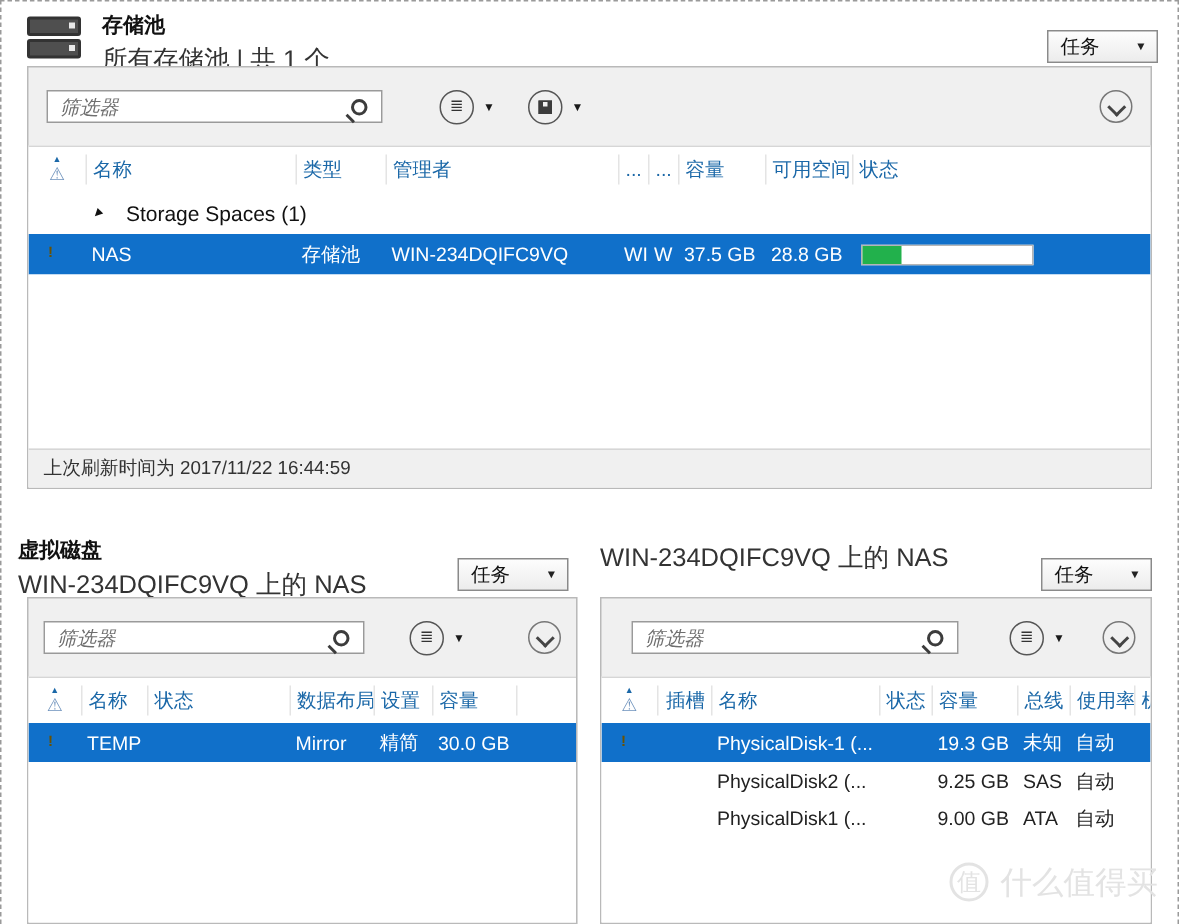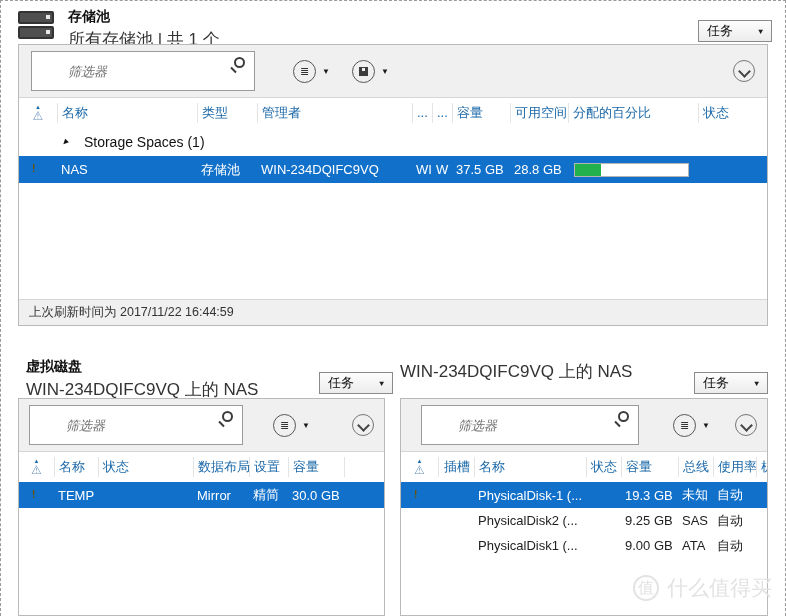--- a/index.html
+++ b/index.html
@@ -27,21 +27,21 @@
     background:linear-gradient(#fdfdfd,#ececec); display:flex; align-items:center;
     padding:0 8px; cursor:default; font-size:13px; color:#111;font-family:Liberation Mono, monospace;
   }
   .tasks-btn .caret { margin-left:auto; font-size:8px; color:#222; }
 
   
   .panel { position:absolute; background:#f0f0f0; border:1px solid #b9b9b9; }
   .panel-main { left:18px; top:44px; width:750px; height:282px; display:flex; flex-direction:column; }
 
   .toolbar { height:52px; display:flex; align-items:center; padding:0 12px; flex:none; }
-  .searchbox { position:relative; height:40px; background:#fff; border:1px solid #9a9a9a; display:flex; align-items:center;padding-left:28px; }
+  .searchbox { position:relative; height:22px; background:#fff; border:1px solid #9a9a9a; display:flex; align-items:center; }
   .searchbox input {
     border:none; outline:none; background:transparent; width:100%; height:100%;
     font-family:inherit; font-size:13px; font-style:italic; color:#555; padding:0 26px 0 8px;
   }
   .searchbox input::placeholder { color:#6e6e6e; font-style:italic; }
   .lens { position:absolute; right:9px; top:5px; width:11px; height:11px; border:2px solid #3c3c3c; border-radius:50%; }
   .lens::after { content:""; position:absolute; width:7px; height:2px; background:#3c3c3c; transform:rotate(45deg); left:-6px; top:10px; }
 
   .circle-btn { width:23px; height:23px; border:1px solid #555; border-radius:50%; display:flex; align-items:center; justify-content:center; background:transparent; }
   .icon-list { font-size:11px; color:#333; line-height:1; letter-spacing:0; }
@@ -78,21 +78,21 @@
 
   .pbar { width:115px; height:14px; background:#fff; border:1px solid #b5b5b5; margin-left:2px; }
   .pfill { height:100%; background:#22b14c; }
 
   .spacer-rows { flex:1; background:#fff; }
   .statusbar { height:26px; background:#f0f0f0; border-top:1px solid #d6d6d6; display:flex; align-items:center; padding:0 10px; color:#333; flex:none; font-size:12.5px; }
 
   
   .sub-header { position:absolute; top:358px; height:38px; display:flex; align-items:flex-start; }
   .sub-header .title-block { margin-left:0; }
-  .sh-left { left:26px; width:367px; }
+  .sh-left { left:12px; width:367px; }
   .sh-right { left:400px; width:368px; }
   .panel-vd { left:18px; top:398px; width:367px; height:218px; display:flex; flex-direction:column; }
   .panel-pd { left:400px; top:398px; width:368px; height:218px; display:flex; flex-direction:column; }
   .toolbar-sm { height:52px; display:flex; align-items:center; padding:0 10px; flex:none; }
 
   
   .vc0{width:35px;} .vc1{width:44px;} .vc2{width:95px;} .vc3{width:56px;}
   .vc4{width:39px;} .vc5{width:56px;} .vc6{flex:1 1 auto; width:auto;padding-left:40px;}
 
   
@@ -151,21 +151,20 @@
         <span class="sort-caret">▲</span>
         <span class="warn-outline">⚠</span>
       </div>
       <div class="th mc1">名称</div>
       <div class="th mc2">类型</div>
       <div class="th mc3">管理者</div>
       <div class="th mc4">...</div>
       <div class="th mc5">...</div>
       <div class="th mc6">容量</div>
       <div class="th mc7">可用空间</div>
-      <div class="th mc8">分配的百分比</div>
       <div class="th mc9">状态</div>
     </div>
 
     <div class="group-row">
       <span class="tri-exp">▼</span>
       <span>Storage Spaces (1)</span>
     </div>
 
     <div class="trow selected">
       <div class="td mc0"><span class="warn"></span></div>

